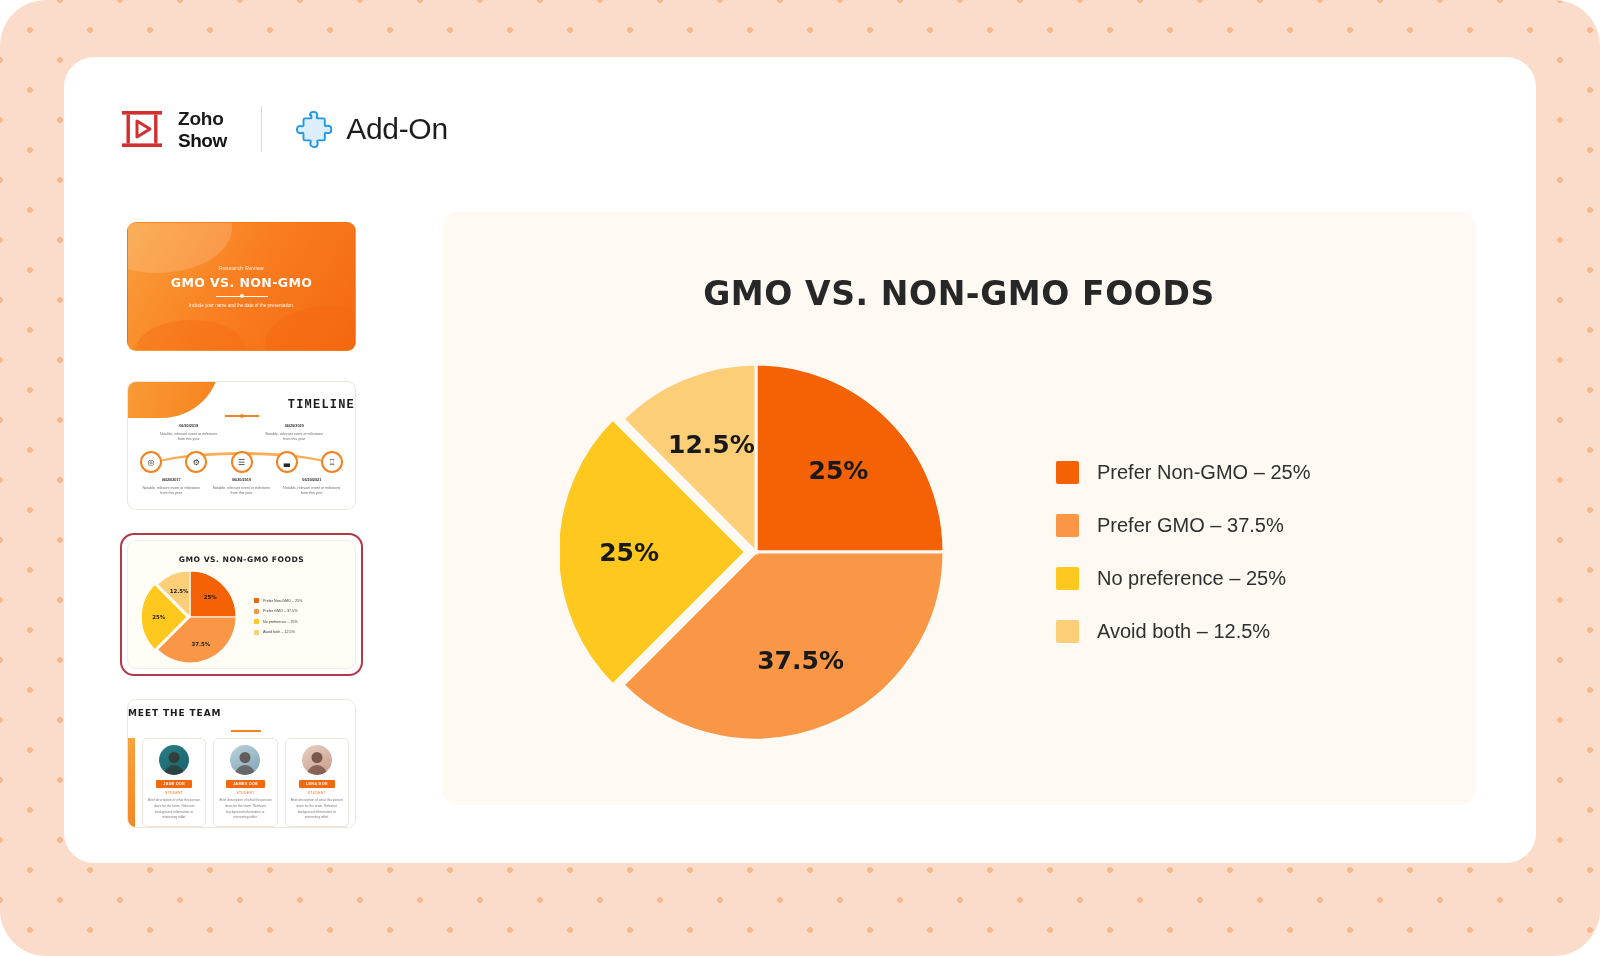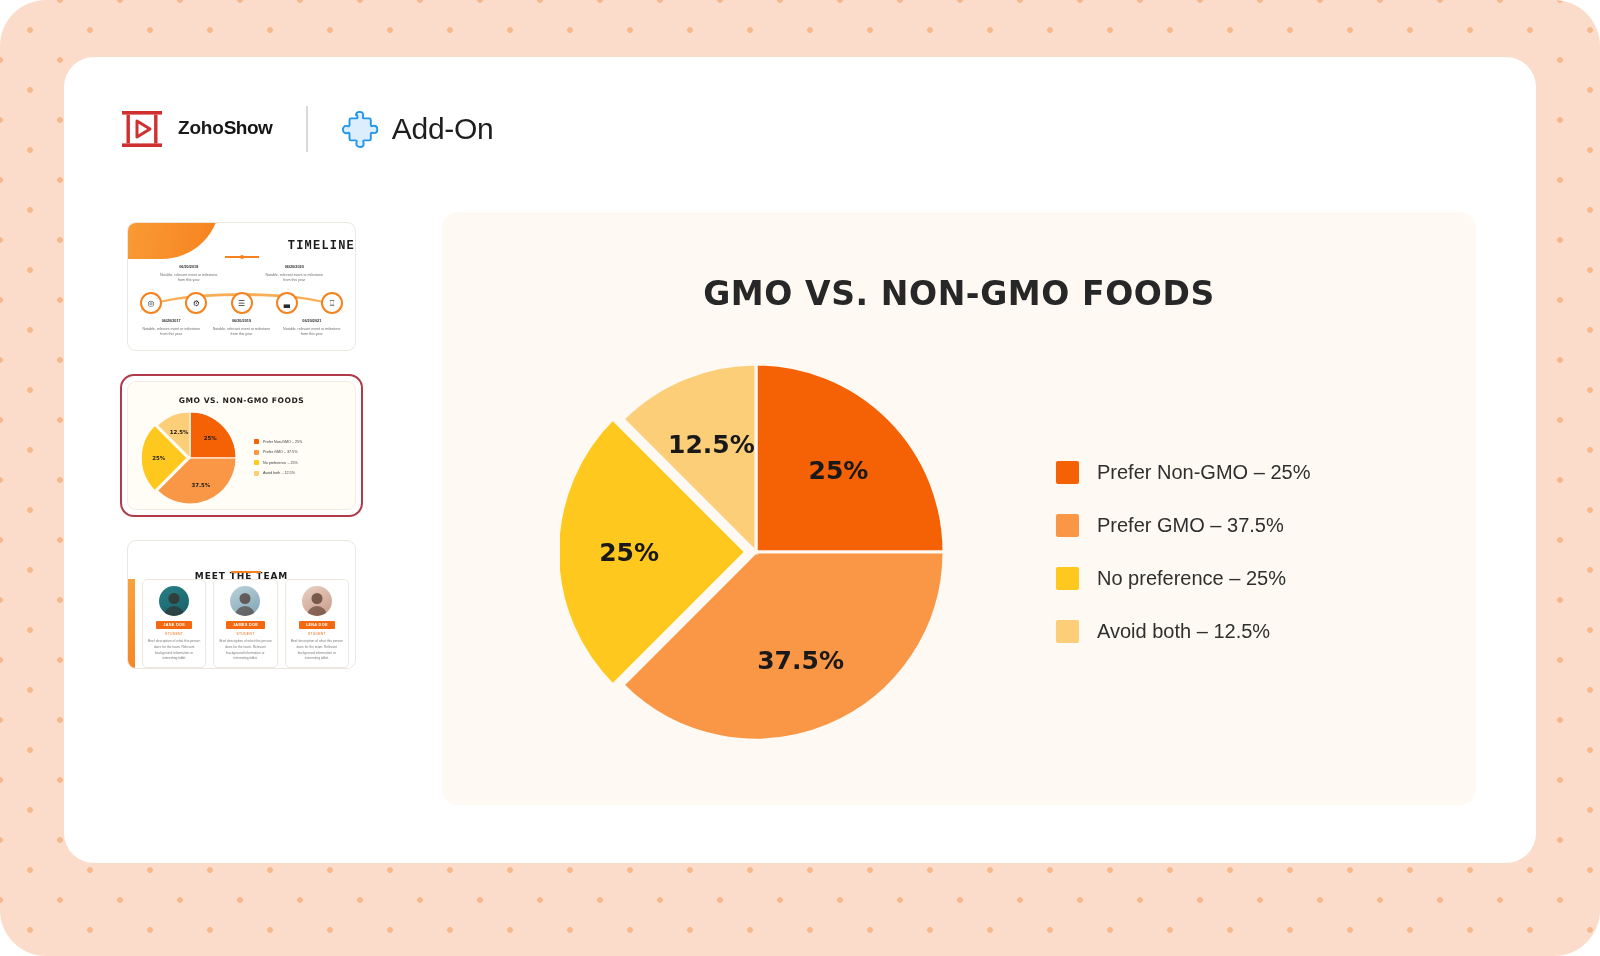--- a/index.html
+++ b/index.html
@@ -54,21 +54,21 @@
     align-items: center;
     height: 64px;
   }
 
   .brand { display: flex; align-items: center; gap: 14px; }
 
   .brand-icon { width: 44px; height: 40px; display: block; }
 
   .brand-words {
     display: flex;
-    flex-direction: row;
+    flex-direction: column;
     justify-content: center;
     line-height: 1;
   }
   .brand-zoho {
     font-size: 19px;
     font-weight: 700;
     color: #1b1b1b;
     letter-spacing: -0.2px;
     margin-bottom: 3px;
   }
@@ -245,21 +245,21 @@
   .t4-band2 {
     position: absolute; left: 86px; bottom: -10px; width: 82px; height: 42px;
     background: linear-gradient(160deg, #f9a33d, #f5821f);
     border-radius: 20px 0 0 0;
   }
   .t4-sheet {
     position: absolute; left: 7px; right: 0; top: 6px; bottom: 0;
     background: #fff; border-radius: 10px 0 0 0;
   }
   .t4-title {
-    position: absolute; left: 0; right: 0; top: 30px; text-align: center;
+    position: absolute; left: 0; right: 0; top: 8px; text-align: left;
     font-size: 9px; font-weight: 800; letter-spacing: 0.9px; color: #1d1d1d;
     font-family: "DejaVu Sans", sans-serif;
   }
   .t4-rule {
     position: absolute; left: 52%; top: 30px; transform: translateX(-50%);
     width: 30px; height: 2px; background: #f5821f;
   }
   .t4-cards {
     position: absolute; left: 14px; right: 6px; top: 38px; bottom: 0;
     display: flex; gap: 7px;
@@ -382,20 +382,33 @@
           </svg>
         </span>
         <span class="addon-label">Add-On</span>
       </div>
     </div>
 
     <div class="workspace">
 
       <div class="slide-rail">
 
+        <div class="thumb-shell">
+          <div class="thumb t1">
+            <span class="wave w1"></span>
+            <span class="wave w2"></span>
+            <span class="wave w3"></span>
+            <div class="t1-inner">
+              <div class="t1-eyebrow">Research Review</div>
+              <div class="t1-title">GMO VS. NON-GMO</div>
+              <div class="t1-rule"></div>
+              <div class="t1-sub">Include your name and the date of the presentation.</div>
+            </div>
+          </div>
+        </div>
 
         <div class="thumb-shell">
           <div class="thumb t2">
             <span class="t2-blob"></span>
             <div class="t2-title">TIMELINE</div>
             <span class="t2-rule"></span>
 
             <div class="t2-top-labels">
               <div style="width:30%"><span class="t2-lbl-date">06/20/2018</span><span>Notable, relevant event or milestone from this year</span></div>
               <div style="width:30%"><span class="t2-lbl-date">06/20/2020</span><span>Notable, relevant event or milestone from this year</span></div>

